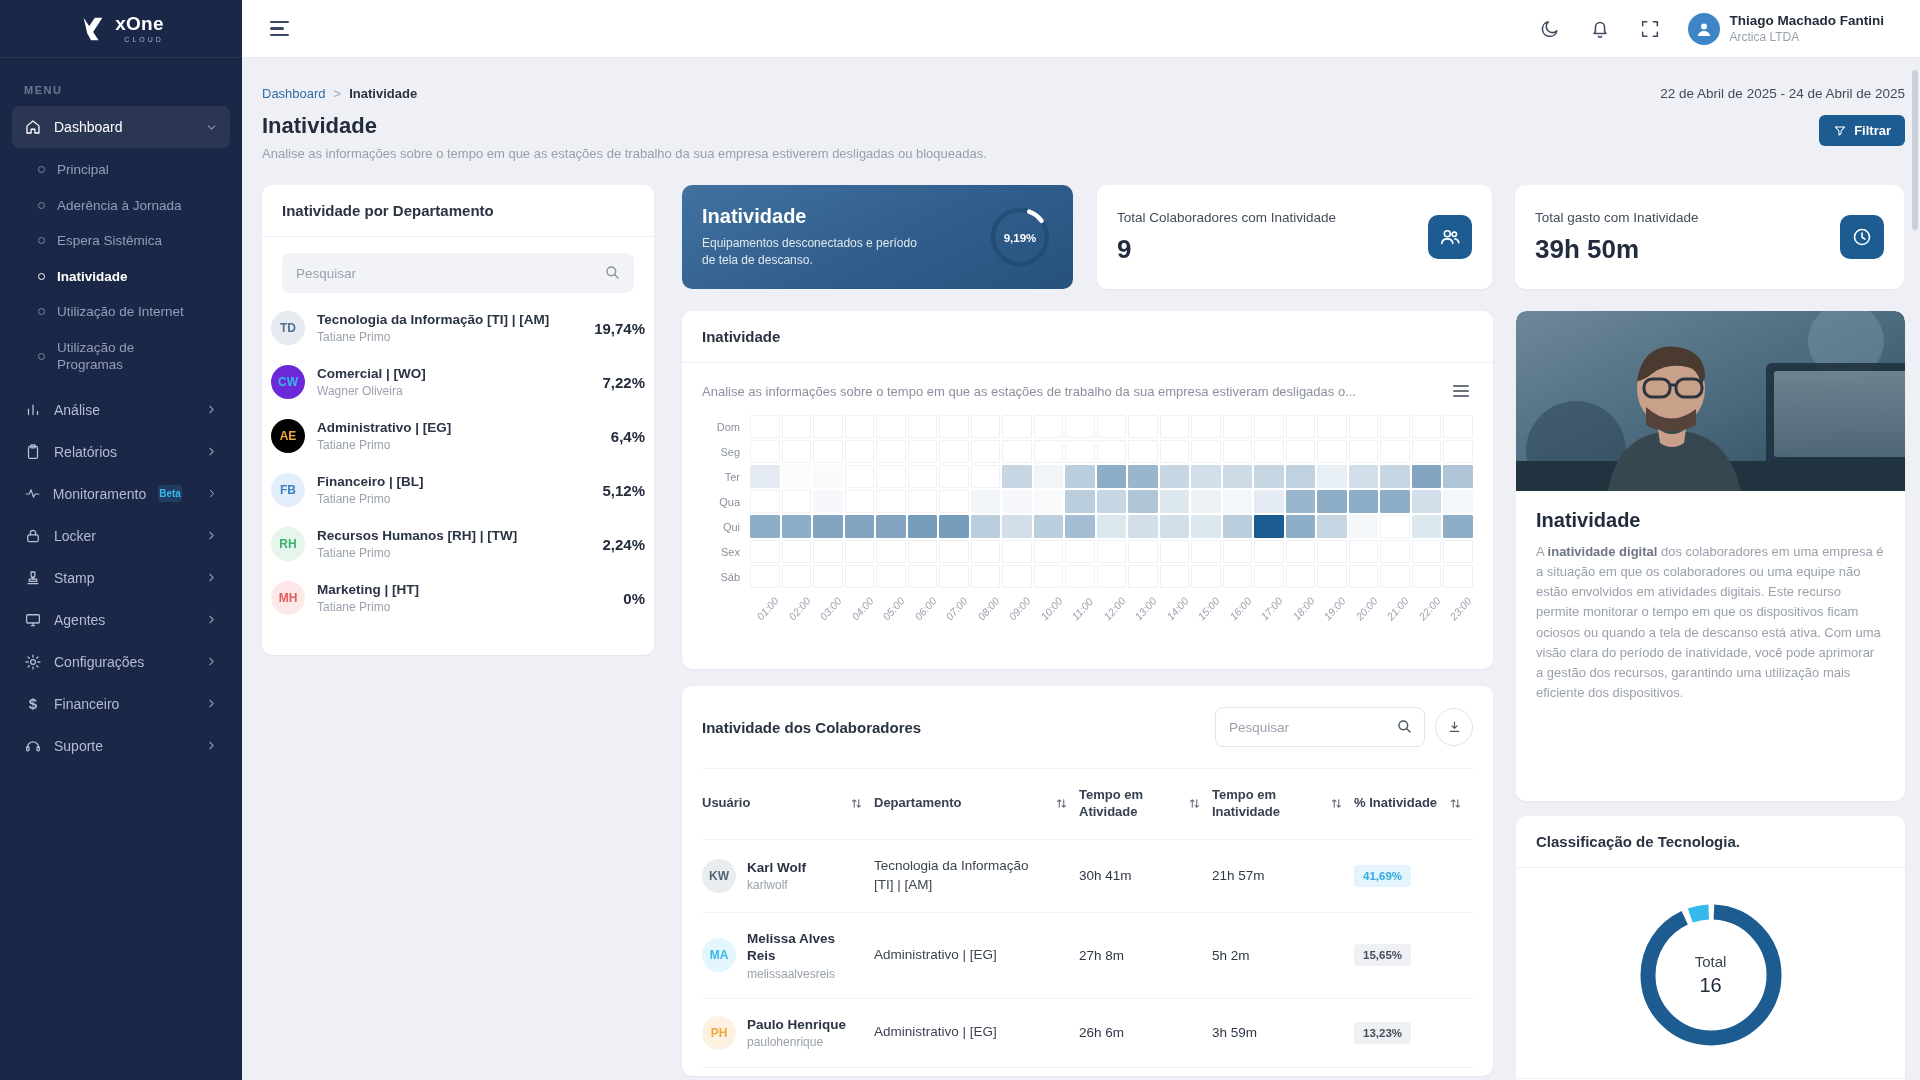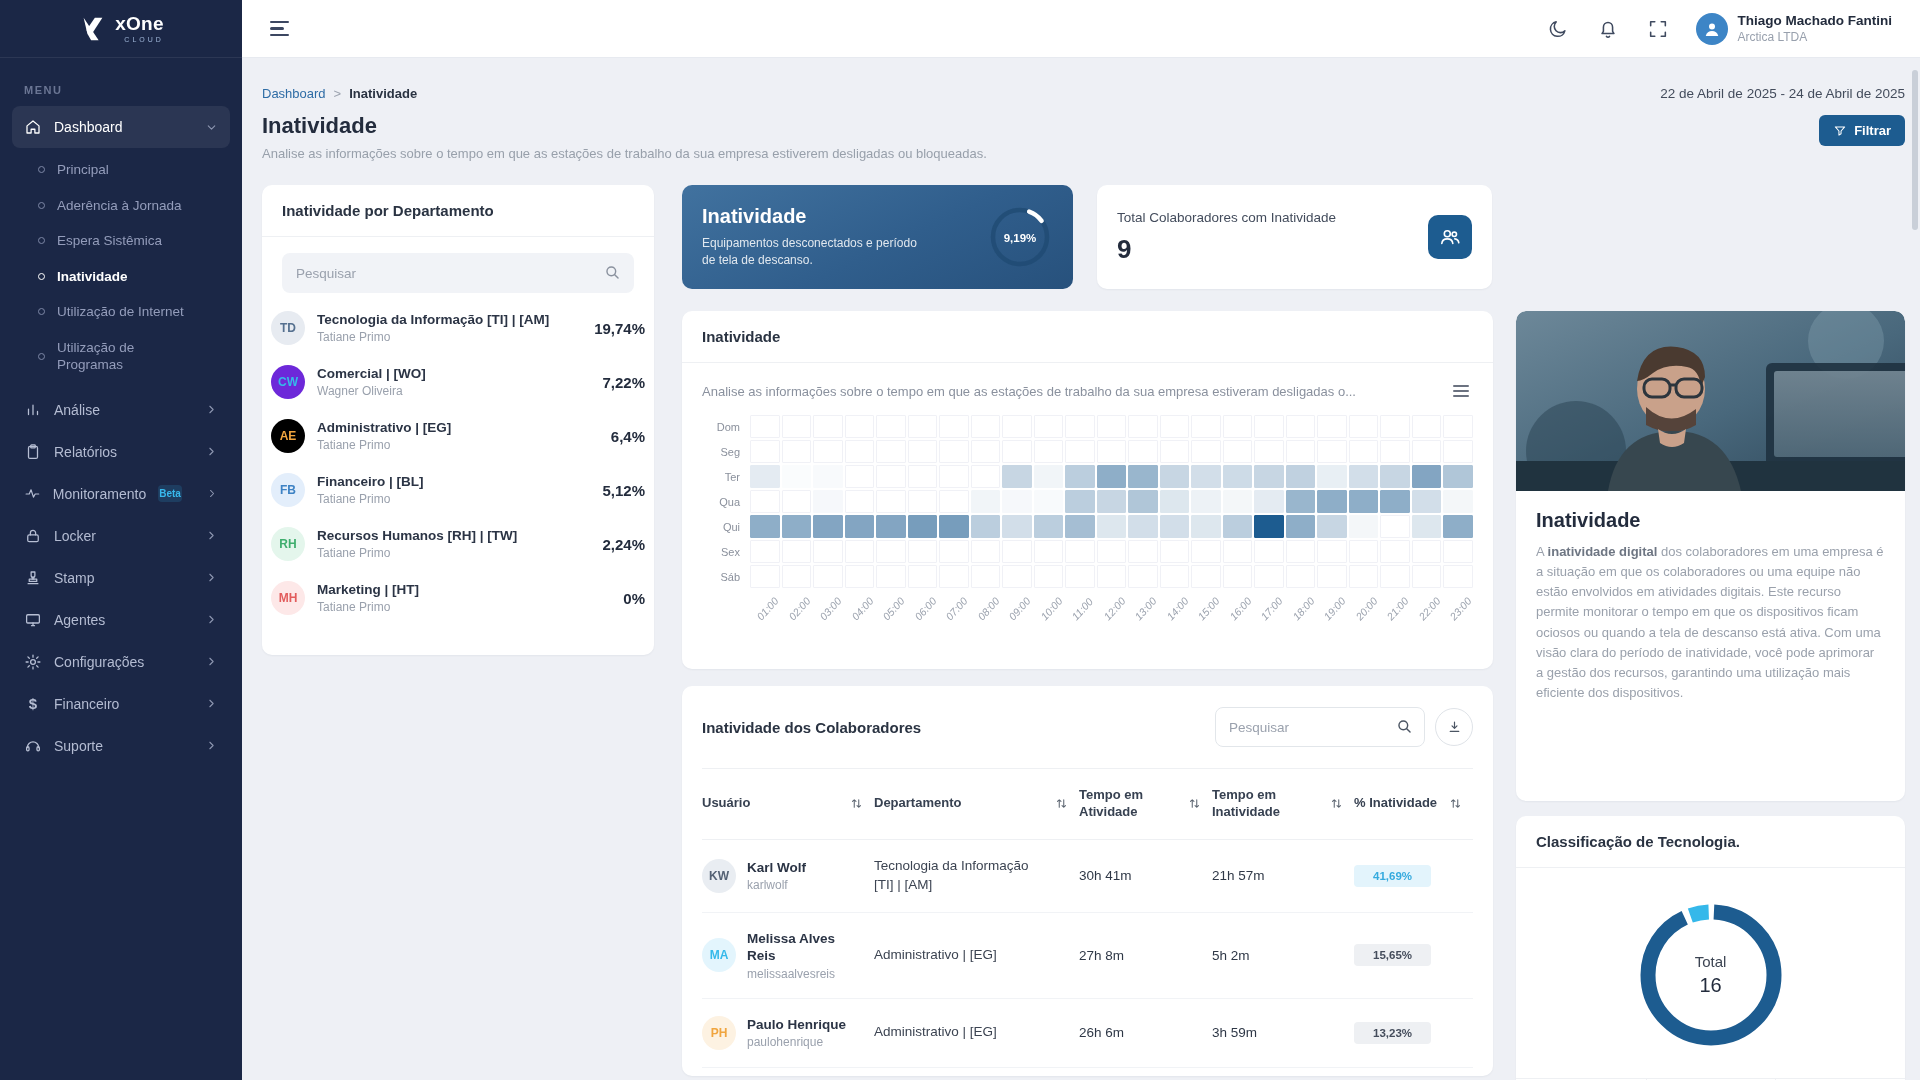--- a/index.html
+++ b/index.html
@@ -28,21 +28,21 @@
   .sub-item .dot { width:7px; height:7px; min-width:7px; border:1.4px solid #7d87a6; border-radius:50%; }
   .sub-item.active { color:#fff; font-weight:700; }
   .sub-item.active .dot { border-color:#fff; }
   .beta-badge { background:rgba(52,182,235,.16); color:#38b8ec; font-size:10px; font-weight:700;
     padding:3px 1px; border-radius:4px; }
   .icon-dollar::before { content:"$"; font-size:15px; font-weight:600; color:#b7bfd4; }
 
   
   .main { flex:1; display:flex; flex-direction:column; height:1080px; overflow:hidden; }
   .topbar { height:58px; min-height:58px; background:#fff; border-bottom:1px solid #e7eaf0;
-    display:flex; align-items:center; padding:0 28px 0 28px; }
+    display:flex; align-items:center; padding:0 36px 0 28px; }
   .burger { display:flex; flex-direction:column; gap:4px; cursor:pointer; }
   .burger span { display:block; height:2.6px; background:#3c4761; border-radius:2px; }
   .burger .b1{width:19px;} .burger .b2{width:14px;} .burger .b3{width:19px;}
   .topbar .spacer { flex:1; }
   .top-ico { width:40px; height:40px; display:flex; align-items:center; justify-content:center; cursor:pointer; margin-left:10px; }
   .top-ico svg { width:22px; height:22px; stroke:#3f4a5f; stroke-width:1.7; fill:none; stroke-linecap:round; stroke-linejoin:round; }
   .user-chip { display:flex; align-items:center; gap:10px; margin-left:18px; cursor:pointer; }
   .user-avatar { width:32px; height:32px; border-radius:50%; background:#3d85c6; display:flex; align-items:center; justify-content:center; }
   .user-avatar svg { width:20px; height:20px; fill:#fff; }
   .user-name { font-size:13.5px; font-weight:700; color:#232c3d; line-height:1.25; }
@@ -135,21 +135,21 @@
   .th .lbl { line-height:1.3; }
   .th.narrow .lbl { max-width:86px; }
   .sort-ico { width:15px; height:15px; stroke:#5b6470; stroke-width:1.4; fill:none; stroke-linecap:round; stroke-linejoin:round; min-width:15px; }
   .td { padding:17px 10px 17px 0; font-size:13.5px; color:#2f3847; display:flex; align-items:center; border-bottom:1px solid #f1f3f6; }
   .user-cell { gap:11px; }
   .t-avatar { width:34px; height:34px; min-width:34px; border-radius:50%; display:flex; align-items:center; justify-content:center;
     font-size:12px; font-weight:700; }
   .t-name { font-size:13.5px; font-weight:700; color:#2b3445; line-height:1.3; }
   .t-user { font-size:12px; color:#9aa1ad; margin-top:2px; }
   .t-dept { line-height:1.4; color:#3c4452; }
-  .pct-badge { font-size:11.5px; font-weight:700; padding:5px 19px; border-radius:4px; background:#eef0f3; color:#454d5c; }
+  .pct-badge { font-size:11.5px; font-weight:700; padding:5px 9px; border-radius:4px; background:#eef0f3; color:#454d5c; }
   .pct-badge.hl { background:#e3f4fc; color:#35aade; }
 
   
   .info-card { margin-top:22px; height:490px; overflow:hidden; }
   .photo { width:100%; height:180px; border-radius:10px 10px 0 0; display:block; }
   .info-body { padding:18px 20px; }
   .info-title { font-size:20px; font-weight:700; color:#232c3d; margin-bottom:10px; }
   .info-text { font-size:13px; color:#9aa1ac; line-height:1.55; }
   .info-text b { color:#6e7683; }
   .class-card { margin-top:15px; height:420px; overflow:hidden; }
@@ -470,20 +470,32 @@
               <div>
                 <div class="stat-label">Total Colaboradores com Inatividade</div>
                 <div class="stat-value">9</div>
               </div>
               <div class="stat-ico">
                 <svg viewBox="0 0 24 24">
                     <circle cx="9.3" cy="8.7" r="3"></circle>
                     <path d="M3.8 18.5c.3-3 2.6-4.6 5.5-4.6s5.2 1.6 5.5 4.6"></path>
                     <circle cx="16.3" cy="9.3" r="2.2"></circle>
                     <path d="M16.8 13.9c2.2.3 3.7 1.6 4 3.9"></path>
+                  </svg>
+              </div>
+            </div>
+            <div class="stat-card colC" style="margin-left:23px; width:389px; min-width:389px;">
+              <div>
+                <div class="stat-label">Total gasto com Inatividade</div>
+                <div class="stat-value">39h 50m</div>
+              </div>
+              <div class="stat-ico">
+                <svg viewBox="0 0 24 24">
+                    <circle cx="12" cy="12" r="7.5"></circle>
+                    <path d="M12 8v4.3l2.9 1.8"></path>
                   </svg>
               </div>
             </div>
           </div>
 
           <div class="card hm-card">
             <div class="card-head">Inatividade</div>
             <div class="hm-desc-row">
               <div class="hm-desc">Analise as informações sobre o tempo em que as estações de trabalho da sua empresa estiveram desligadas o...</div>
               <div class="hm-menu">

